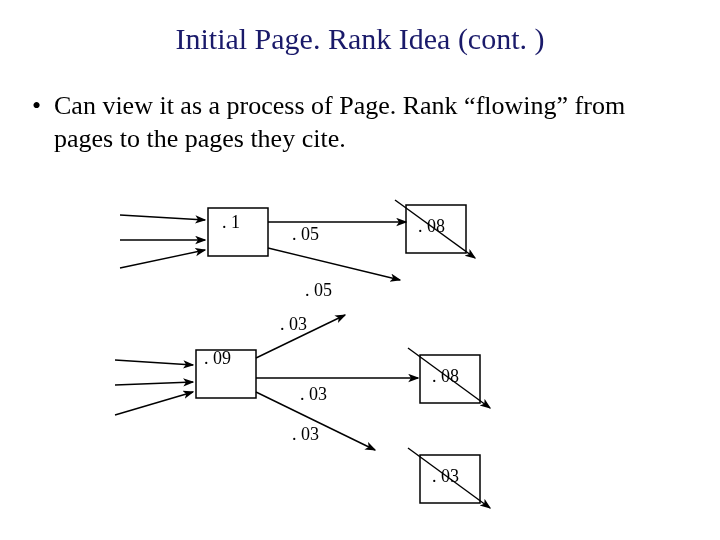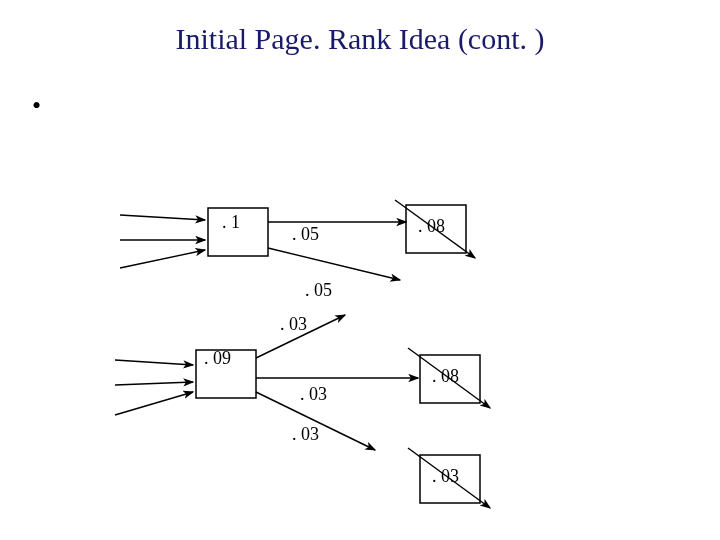--- a/index.html
+++ b/index.html
@@ -43,20 +43,21 @@
     fill: #000;
   }
 </style>
 </head>
 <body>
 
 <h1>Initial Page. Rank Idea (cont. )</h1>
 
 <div class="bullet">
   <span class="dot">•</span>
+  <span>Can view it as a process of Page. Rank “flowing” from pages to the pages they cite.</span>
 </div>
 
 <svg width="720" height="540">
   <defs>
     <marker id="ah" markerWidth="8" markerHeight="8" refX="7" refY="3" orient="auto" markerUnits="strokeWidth">
       <path d="M0,0 L8,3 L0,6 L2,3 Z" fill="#000"></path>
     </marker>
   </defs>
 
   <line x1="120" y1="215" x2="205" y2="220" stroke="#000" stroke-width="1.4" marker-end="url(#ah)"></line>

